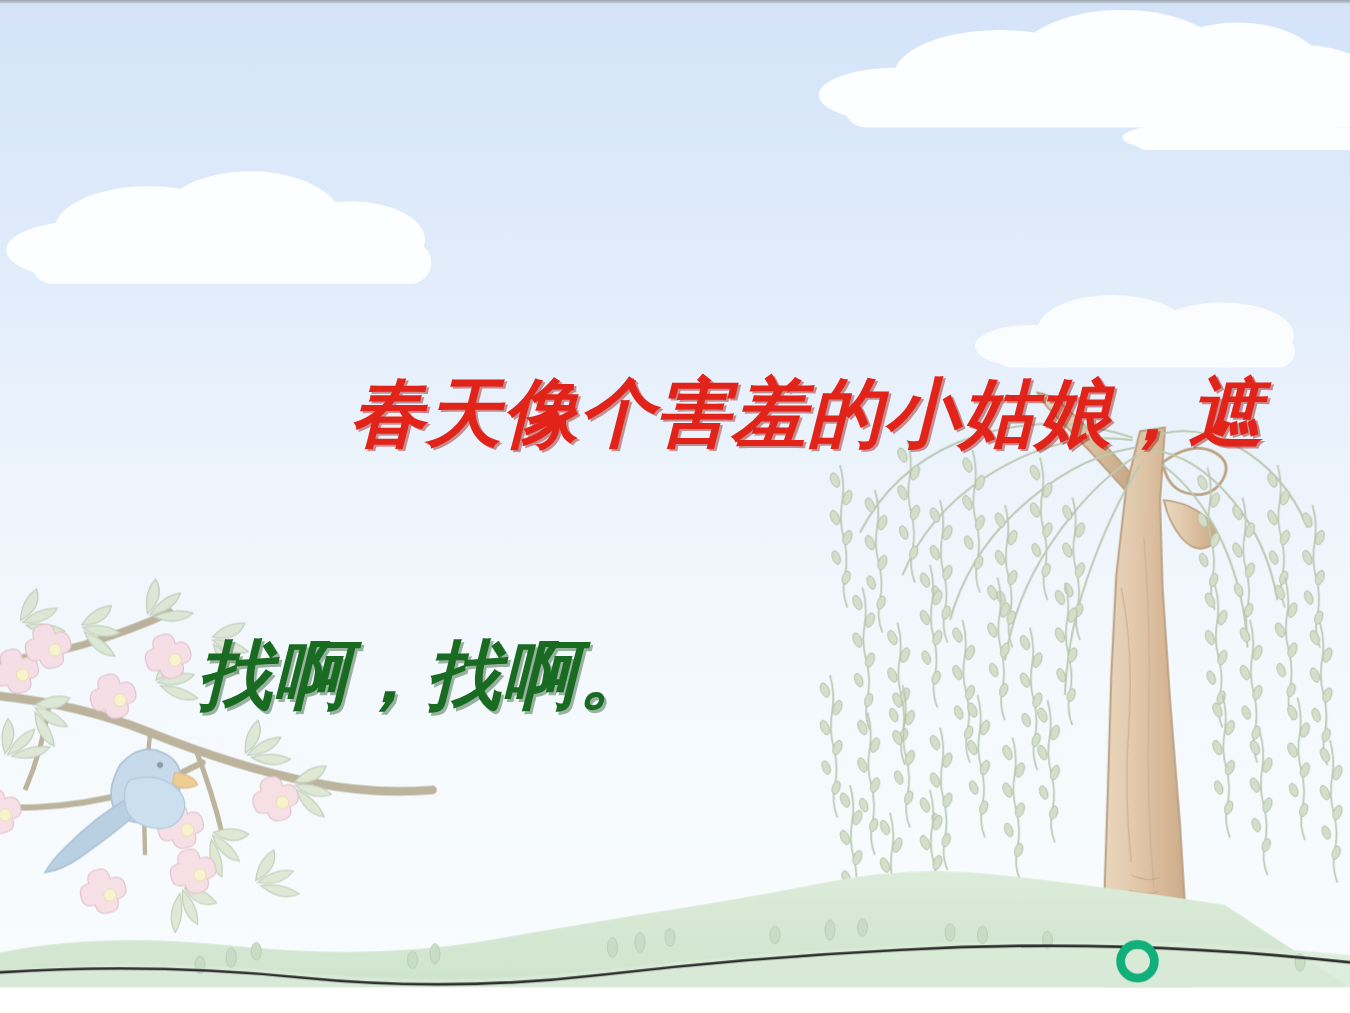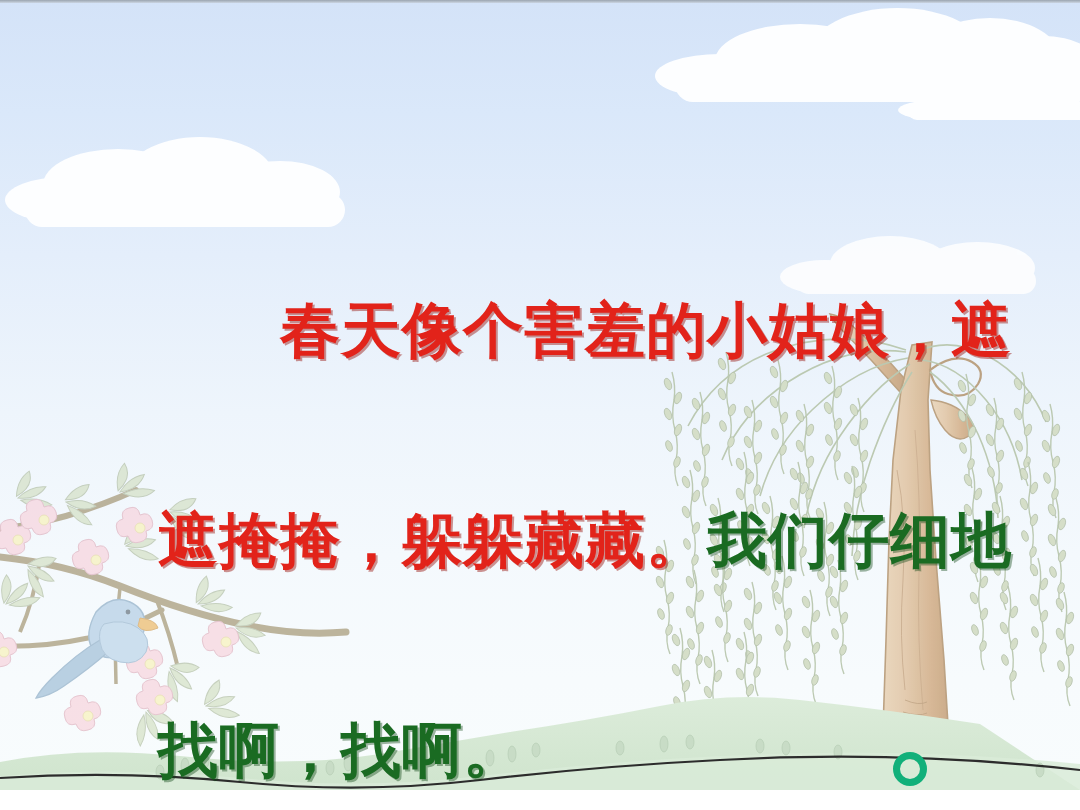--- a/index.html
+++ b/index.html
@@ -11,20 +11,21 @@
   body {
     font-family: "Liberation Serif", "DejaVu Serif", serif;
   }
 
   #slide {
     position: relative;
     width: 1080px;
     height: 810px;
     overflow: hidden;
     background: #fef9c3;
+    font-style: italic;
   }
 
   
   .sky {
     position: absolute;
     left: 0;
     top: 3px;
     width: 1080px;
     height: 787px;
     background: linear-gradient(to bottom,
@@ -355,23 +356,20 @@
         <path d="M140 618 q16 2 18 10 q-14 6 -20 -2 z" fill="#e9a63c" stroke="#c8872a" stroke-width="1"></path>
       </g>
     </g>
   </svg>
 
   <div id="text-block">
     <div class="verse-line">
       <span class="seg-red">　　春天像个害羞的小姑娘，遮</span>
     </div>
     <div class="verse-line">
-      <span class="seg-red">遮掩掩，躲躲藏藏。</span><span class="seg-green">我们仔细地</span>
-    </div>
-    <div class="verse-line">
       <span class="seg-green">找啊，找啊。</span>
     </div>
   </div>
 
   <div id="teal-ring"></div>
 
   <div id="bottom-white"></div>
 
 </div>
 

